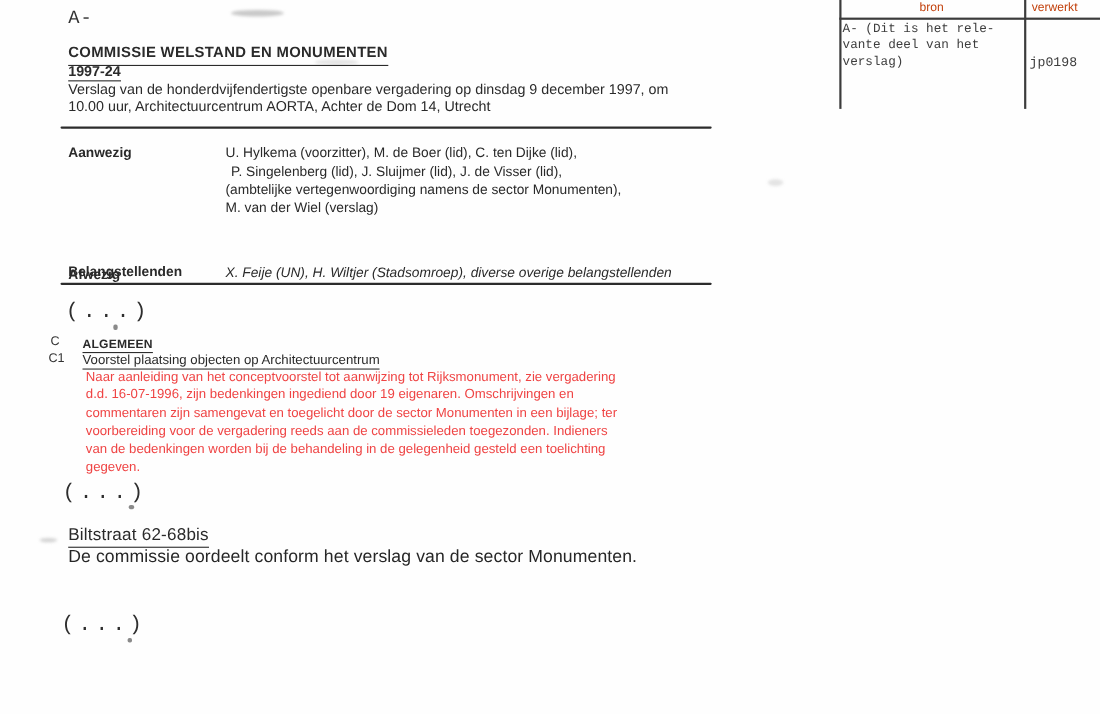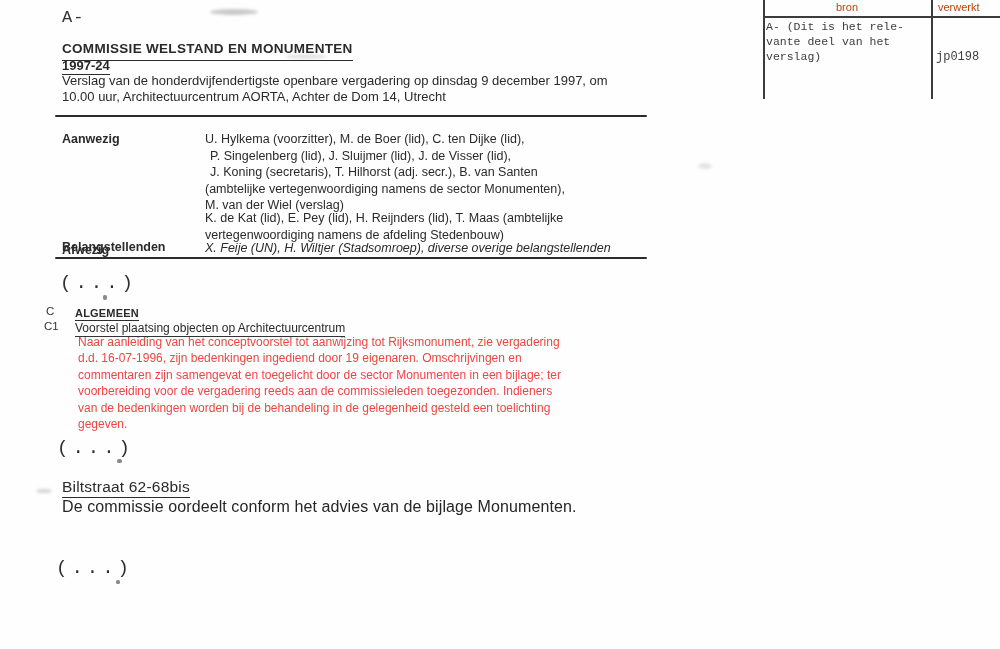--- a/index.html
+++ b/index.html
@@ -57,30 +57,25 @@
   </div>
   <div class="abs subtitle-line" style="left:62px;top:73px;">Verslag van de honderdvijfendertigste openbare vergadering op dinsdag 9 december 1997, om</div>
   <div class="abs subtitle-line" style="left:62px;top:89px;">10.00 uur, Architectuurcentrum AORTA, Achter de Dom 14, Utrecht</div>
 
   <div class="abs hrule" style="left:55px;top:115px;width:592px;height:2px;"></div>
 
   <div class="abs att-label" style="left:62px;top:132px;">Aanwezig</div>
   <div class="abs" style="left:205px;top:131px;">
     <div class="att-line">U. Hylkema (voorzitter), M. de Boer (lid), C. ten Dijke (lid),</div>
     <div class="att-line" style="padding-left:5px;">P. Singelenberg (lid), J. Sluijmer (lid), J. de Visser (lid),</div>
-    <div class="att-line" style="padding-left:5px;">J. Koning (secretaris), T. Hilhorst (adj. secr.), B. van Santen</div>
     <div class="att-line">(ambtelijke vertegenwoordiging namens de sector Monumenten),</div>
     <div class="att-line">M. van der Wiel (verslag)</div>
   </div>
 
   <div class="abs att-label" style="left:62px;top:211px;margin-top:32px;">Afwezig</div>
-  <div class="abs" style="left:205px;top:210px;">
-    <div class="att-line">K. de Kat (lid), E. Pey (lid), H. Reijnders (lid), T. Maas (ambtelijke</div>
-    <div class="att-line">vertegenwoordiging namens de afdeling Stedenbouw)</div>
-  </div>
 
   <div class="abs att-label" style="left:62px;top:240px;">Belangstellenden</div>
   <div class="abs" style="left:205px;top:240px;">
     <div class="att-line italic">X. Feije (UN), H. Wiltjer (Stadsomroep), diverse overige belangstellenden</div>
   </div>
 
   <div class="abs hrule" style="left:55px;top:257px;width:592px;height:2.4px;"></div>
 
   <div class="abs ellipsis" style="left:60px;top:272px;">(...)</div>
   <div class="stray" style="left:103px;top:295px;width:4px;height:5px;"></div>
@@ -95,21 +90,21 @@
     <span class="sub-heading">Voorstel plaatsing objecten op Architectuurcentrum</span>
   </div>
   <div class="abs body-par" style="left:78px;top:334px;">Naar aanleiding van het conceptvoorstel tot aanwijzing tot Rijksmonument, zie vergadering d.d. 16-07-1996, zijn bedenkingen ingediend door 19 eigenaren. Omschrijvingen en commentaren zijn samengevat en toegelicht door de sector Monumenten in een bijlage; ter voorbereiding voor de vergadering reeds aan de commissieleden toegezonden. Indieners van de bedenkingen worden bij de behandeling in de gelegenheid gesteld een toelichting gegeven.</div>
 
   <div class="abs ellipsis" style="left:57px;top:437px;">(...)</div>
   <div class="stray" style="left:117px;top:459px;width:5px;height:4px;"></div>
 
   <div class="abs" style="left:62px;top:478px;">
     <span class="item-heading">Biltstraat 62-68bis</span>
   </div>
-  <div class="abs item-decision" style="left:62px;top:498px;">De commissie oordeelt conform het advies van de bijlage Monumenten.</div>
+  <div class="abs item-decision" style="left:62px;top:498px;">De commissie oordeelt conform het verslag van de sector Monumenten.</div>
 
   <div class="abs ellipsis" style="left:56px;top:557px;">(...)</div>
   <div class="stray" style="left:116px;top:580px;width:4px;height:4px;"></div>
 
   <div>
     <div class="annot-vline" style="left:763px;top:0;height:99px;"></div>
     <div class="annot-vline" style="left:931px;top:0;height:99px;"></div>
     <div class="annot-hline" style="left:763px;top:16px;width:237px;"></div>
     <div class="abs annot-col-header" style="left:763px;top:1px;width:168px;text-align:center;">bron</div>
     <div class="abs annot-col-header" style="left:938px;top:1px;">verwerkt</div>

